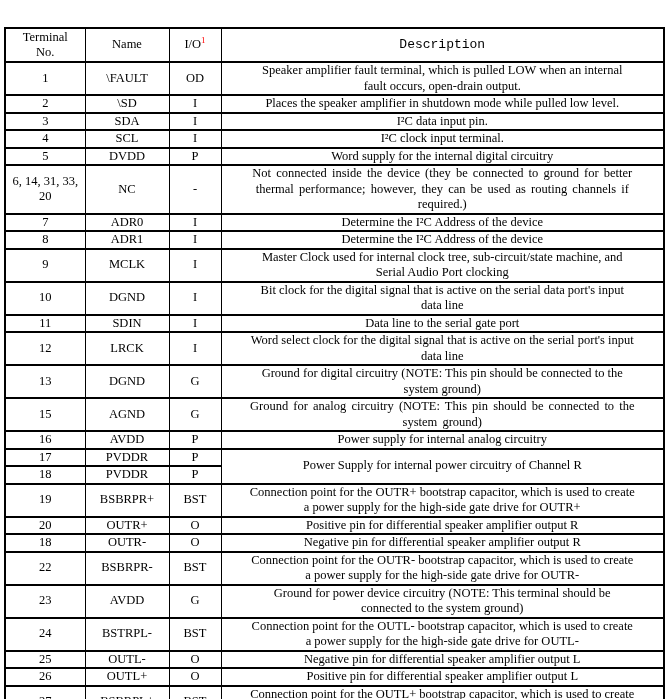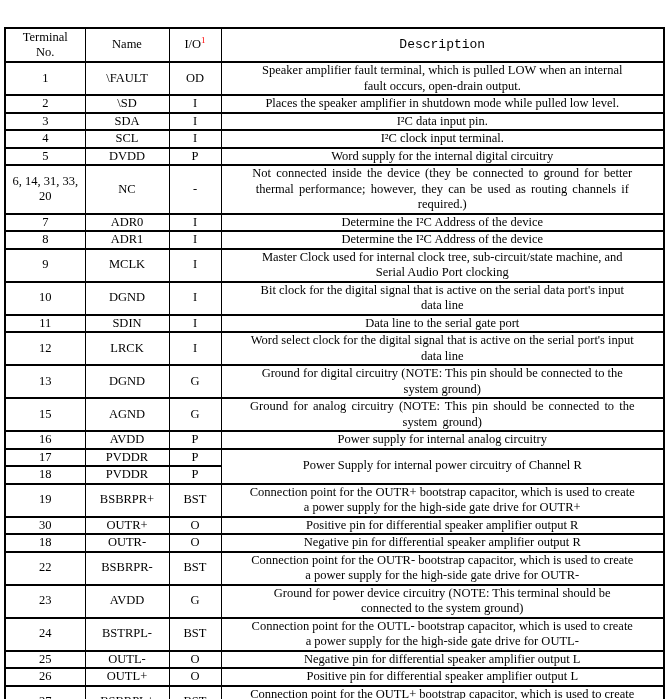--- a/index.html
+++ b/index.html
@@ -186,21 +186,21 @@
           <td class="col-io">P</td>
         </tr>
         <tr>
           <td class="col-no">19</td>
           <td class="col-name">BSBRPR+</td>
           <td class="col-io">BST</td>
           <td class="col-desc">Connection point for the OUTR+ bootstrap capacitor, which is used to create
 a power supply for the high-side gate drive for OUTR+</td>
         </tr>
         <tr>
-          <td class="col-no">30</td>
+          <td class="col-no">20</td>
           <td class="col-name">OUTR+</td>
           <td class="col-io">O</td>
           <td class="col-desc">Positive pin for differential speaker amplifier output R</td>
         </tr>
         <tr>
           <td class="col-no">18</td>
           <td class="col-name">OUTR-</td>
           <td class="col-io">O</td>
           <td class="col-desc">Negative pin for differential speaker amplifier output R</td>
         </tr>

